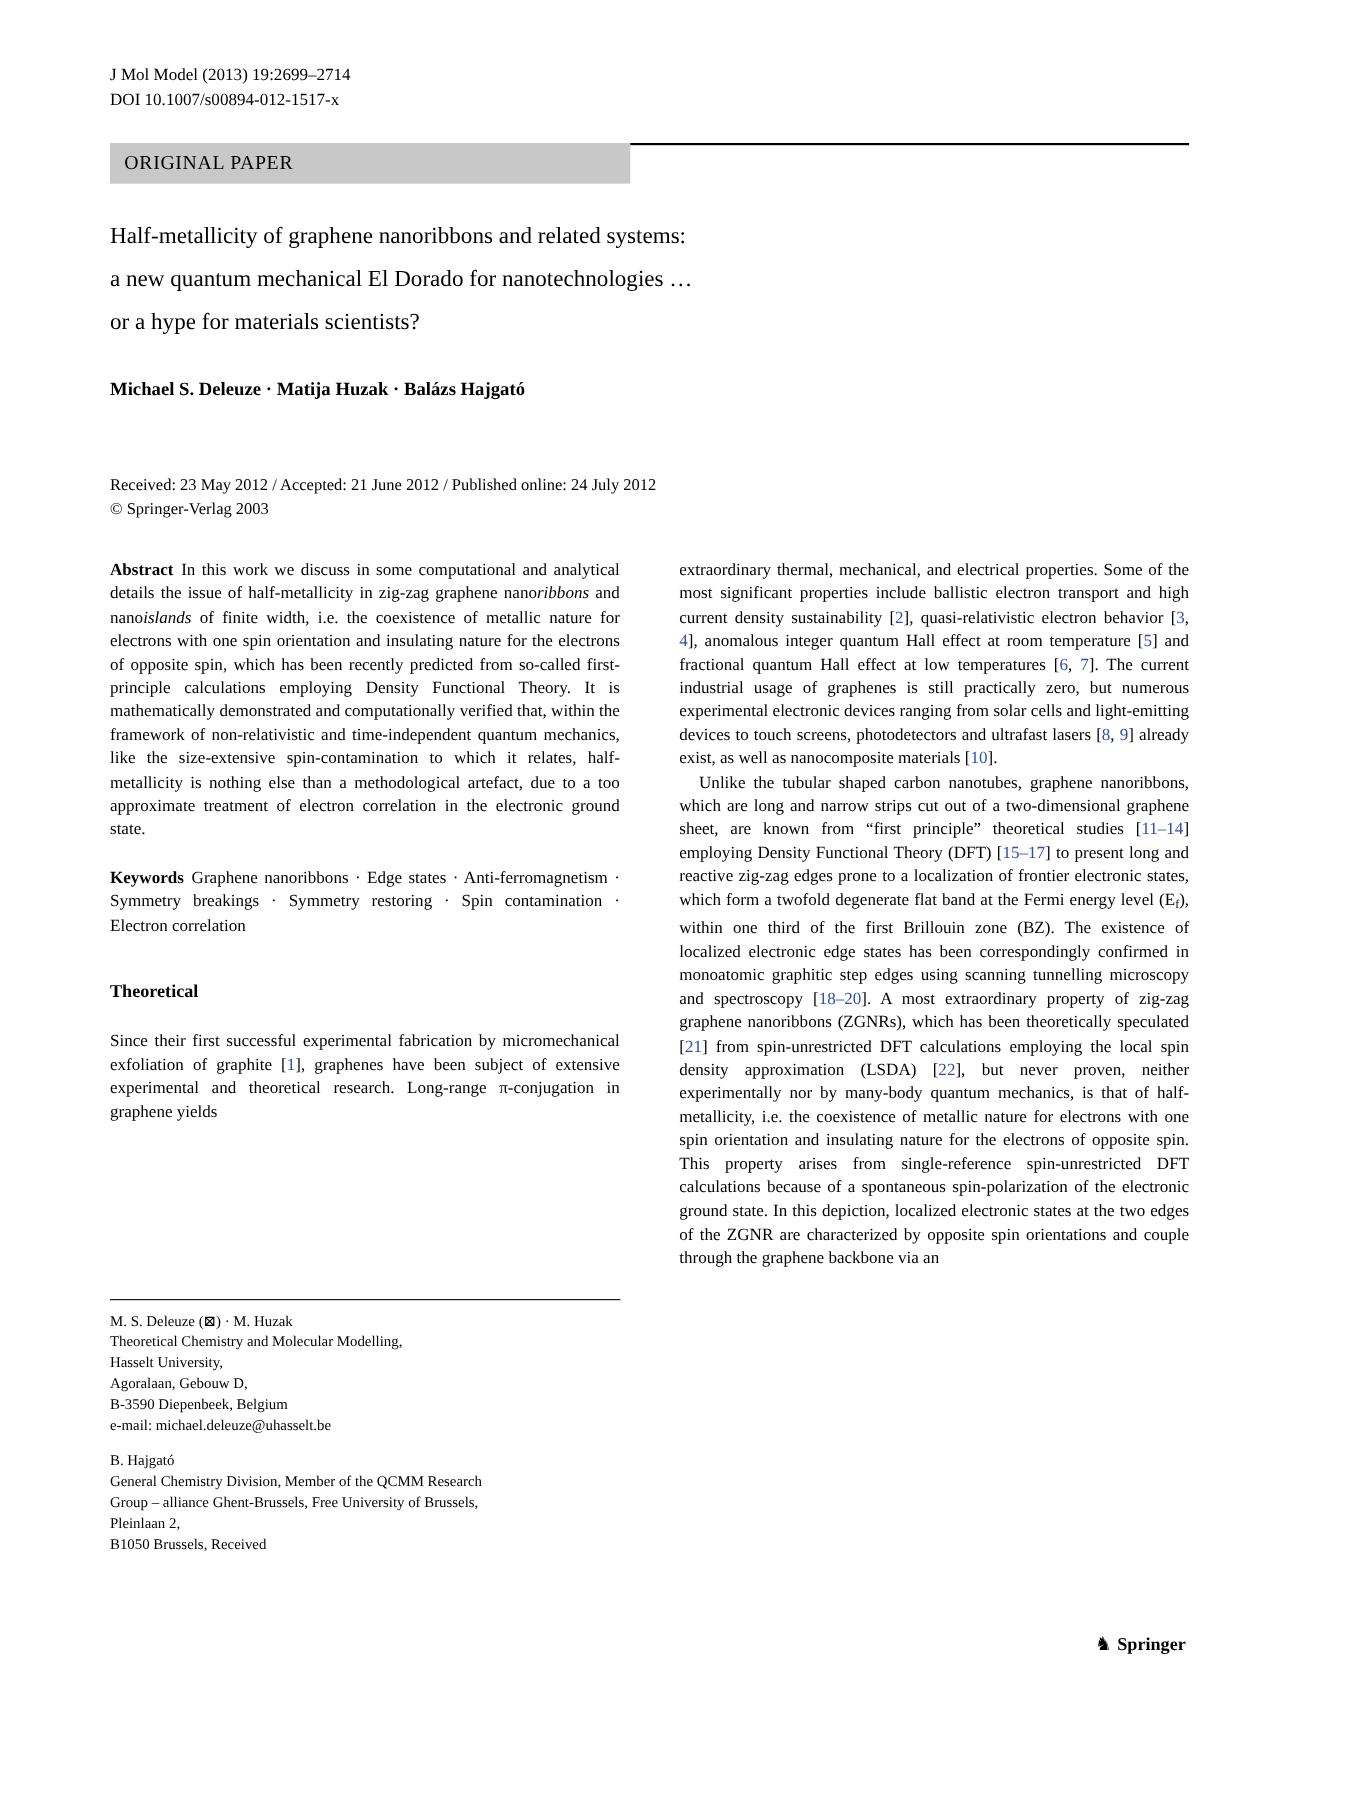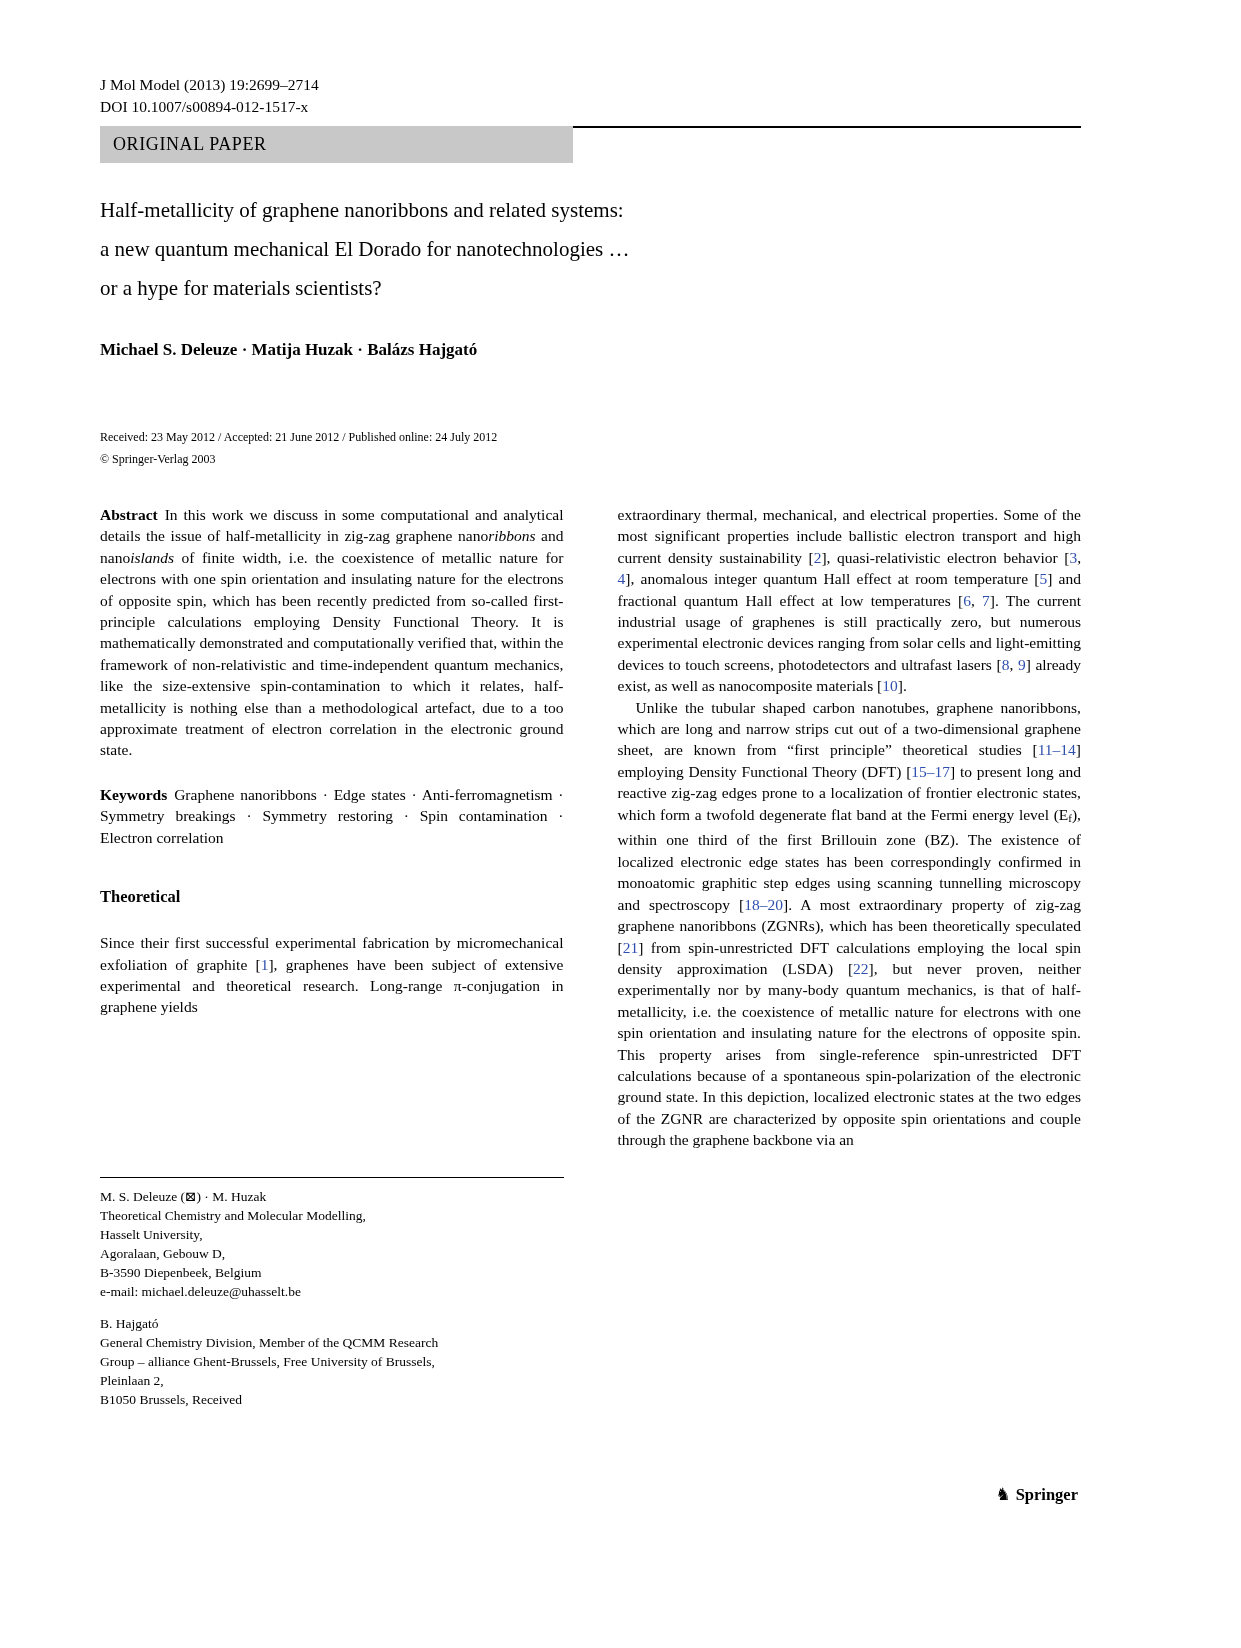--- a/index.html
+++ b/index.html
@@ -4,37 +4,37 @@
 <style>
   html,body { margin:0; padding:0; background:#ffffff; }
   .page {
     position:relative;
     width:1241px; height:1648px;
     background:#ffffff;
     font-family:"Liberation Serif","DejaVu Serif",serif;
     color:#000;
     overflow:hidden;
   }
-  .content { position:absolute; left:100px; top:16px; width:981px; }
+  .content { position:absolute; left:100px; top:0; width:981px; }
 
   .journal-head { margin-top:58px; font-size:15.5px; line-height:22px; }
 
-  .banner-row { display:flex; align-items:flex-start; margin-top:8px; }
+  .banner-row { display:flex; align-items:flex-start; margin-top:28px; }
   .banner {
     width:460px; background:#c8c8c8;
     font-size:18px; line-height:18px;
     padding:9px 0 10px 13px; letter-spacing:0.6px;
   }
   .banner-rule { flex:1; height:2px; background:#000; }
 
   .paper-title { margin-top:28px; font-size:21px; font-weight:normal; line-height:39px; }
 
   .authors-line { margin-top:32px; font-size:17px; font-weight:bold; }
 
-  .dates-block { margin-top:66px; font-size:12px; line-height:22px; }
+  .dates-block { margin-top:66px; font-size:15px; line-height:22px; }
 
   .columns { display:flex; gap:54px; margin-top:34px; height:905px; }
   .col { width:472px; font-size:15.5px; line-height:21.4px; text-align:justify; }
   .col-left { display:flex; flex-direction:column; }
   .col p { margin:0; }
   .b-label { font-weight:bold; margin-right:7px; }
   .keywords-para { margin-top:23px !important; }
   .section-heading { margin-top:38px; font-size:16.5px; font-weight:bold; line-height:22px; text-align:left; }
   .intro-para { margin-top:24px !important; }
   .indent { text-indent:18px; }

